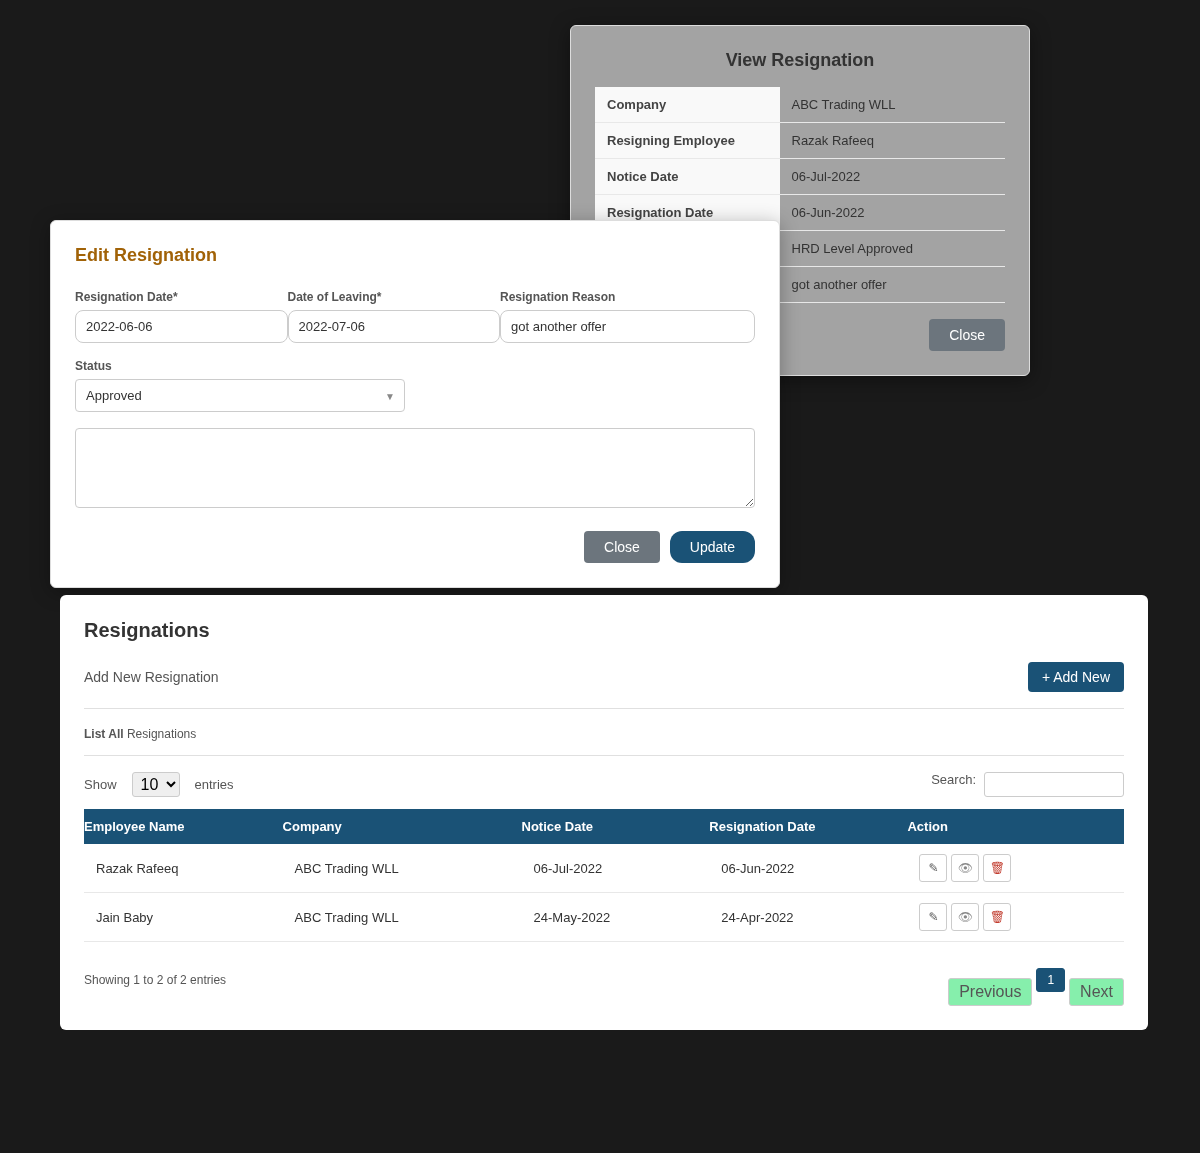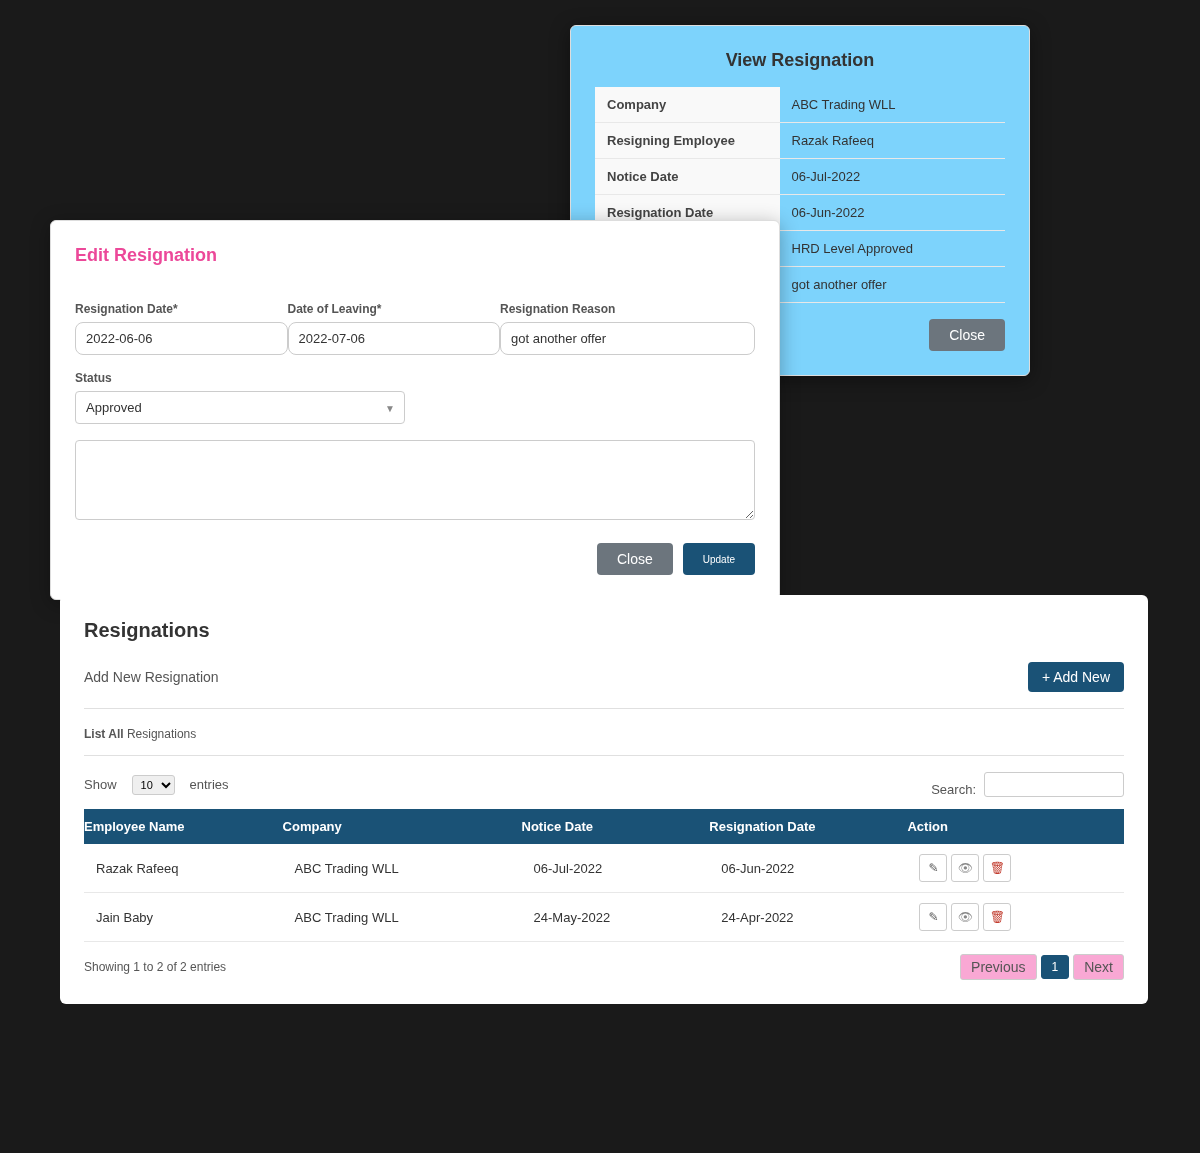--- a/index.html
+++ b/index.html
@@ -81,26 +81,26 @@
       align-items: center;
       gap: 15px;
       font-size: 13px;
       color: #555;
     }
 
     .show-entries select {
       border: 1px solid #ccc;
       border-radius: 3px;
       padding: 2px 4px;
-      font-size: 11px;
+      font-size: 16px;
     }
 
     .search-box {
       display: flex;
-      align-items: flex-end;
+      align-items: flex-start;
       gap: 8px;
       font-size: 13px;
       color: #555;
     }
 
     .search-box input {
       border: 1px solid #ccc;
       border-radius: 3px;
       padding: 4px 8px;
       width: 140px;
@@ -164,27 +164,28 @@
       color: #555;
     }
 
     .pagination {
       display: flex;
       align-items: center;
       gap: 4px;
     }
 
     .pagination button {
-      background: #f9a8d4;
+      background: #86efac;
       border: 1px solid #ccc;
       border-radius: 3px;
       padding: 4px 10px;
       cursor: pointer;
-      font-size: 14px;
-      color: #555;
+      font-size: 16px;
+      color: #555;
+      margin-top: 24px;
     }
 
     .pagination .page-num {
       background: #1a5276;
       color: #fff;
       border: 1px solid #1a5276;
       border-radius: 3px;
       padding: 4px 10px;
       font-size: 12px;
     }
@@ -198,22 +199,22 @@
       position: absolute;
       top: 220px;
       left: 50px;
       box-shadow: 0 4px 20px rgba(0,0,0,0.3);
       border: 1px solid #ddd;
     }
 
     .edit-modal h3 {
       font-size: 18px;
       font-weight: bold;
-      color: #ec4899;
-      margin-bottom: 36px;
+      color: #a16207;
+      margin-bottom: 24px;
     }
 
     .form-row {
       display: flex;
       gap: 0;
       margin-bottom: 16px;
     }
 
     .form-group {
       display: flex;
@@ -277,29 +278,29 @@
       border-radius: 4px;
       padding: 8px 20px;
       cursor: pointer;
       font-size: 14px;
     }
 
     .btn-update {
       background: #1a5276;
       color: #fff;
       border: none;
-      border-radius: 4px;
+      border-radius: 12px;
       padding: 8px 20px;
       cursor: pointer;
-      font-size: 10px;
+      font-size: 14px;
     }
 
     
     .view-modal {
-      background: #7dd3fc;
+      background: #a3a3a3;
       border-radius: 6px;
       padding: 24px;
       width: 460px;
       position: absolute;
       top: 25px;
       left: 570px;
       box-shadow: 0 4px 20px rgba(0,0,0,0.4);
       border: 1px solid #ddd;
     }
 

